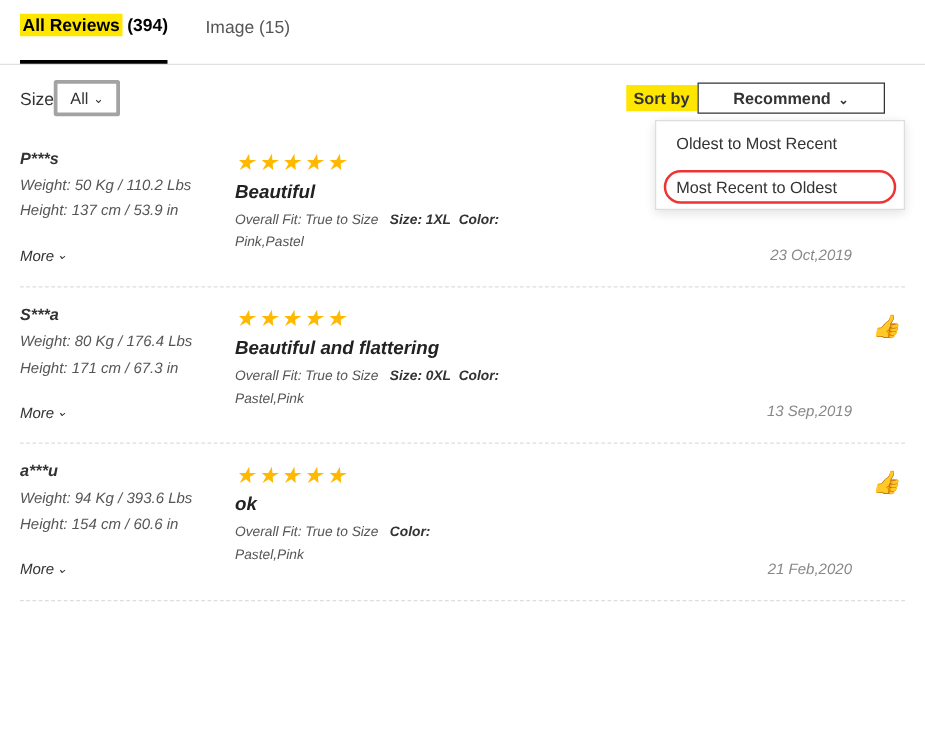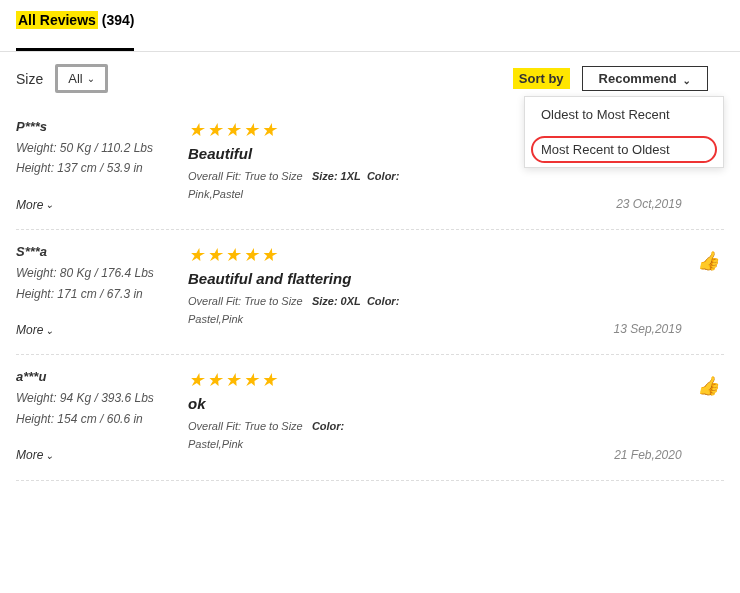--- a/index.html
+++ b/index.html
@@ -36,21 +36,21 @@
     .tab .highlight {
       background: #FFE600;
       padding: 1px 2px;
     }
 
     
     .filter-row {
       display: flex;
       align-items: center;
       padding: 12px 16px;
-      gap: 12px;
+      gap: 0;
       position: relative;
     }
     .size-label {
       font-size: 14px;
       color: #333;
     }
     .size-select {
       border: 3px solid #a3a3a3;
       padding: 4px 10px;
       font-size: 13px;
@@ -62,21 +62,21 @@
     }
     .sort-by-label {
       margin-left: auto;
       background: #FFE600;
       padding: 3px 6px;
       font-size: 13px;
       font-weight: 700;
     }
     .sort-dropdown-btn {
       border: 1px solid #333;
-      padding: 4px 16px;
+      padding: 4px 28px;
       font-size: 13px;
       cursor: pointer;
       display: flex;
       align-items: flex-end;
       gap: 6px;
       font-weight: 600;
       background: #fff;
       margin-right: 16px;
       position: relative;
     }
@@ -199,20 +199,24 @@
       font-size: 10px;
     }
   </style>
 </head>
 <body>
 
 <div class="tabs-row">
   <div class="tab active">
     <span class="highlight">All Reviews</span>
     <span>(394)</span>
+  </div>
+  <div class="tab">
+    <span>Image</span>
+    <span>(15)</span>
   </div>
 </div>
 
 <div class="filter-row">
   <span class="size-label">Size</span>
   <div class="size-select">
     <span>All</span>
     <span class="chevron">⌄</span>
   </div>
   <span class="sort-by-label">Sort by</span>

